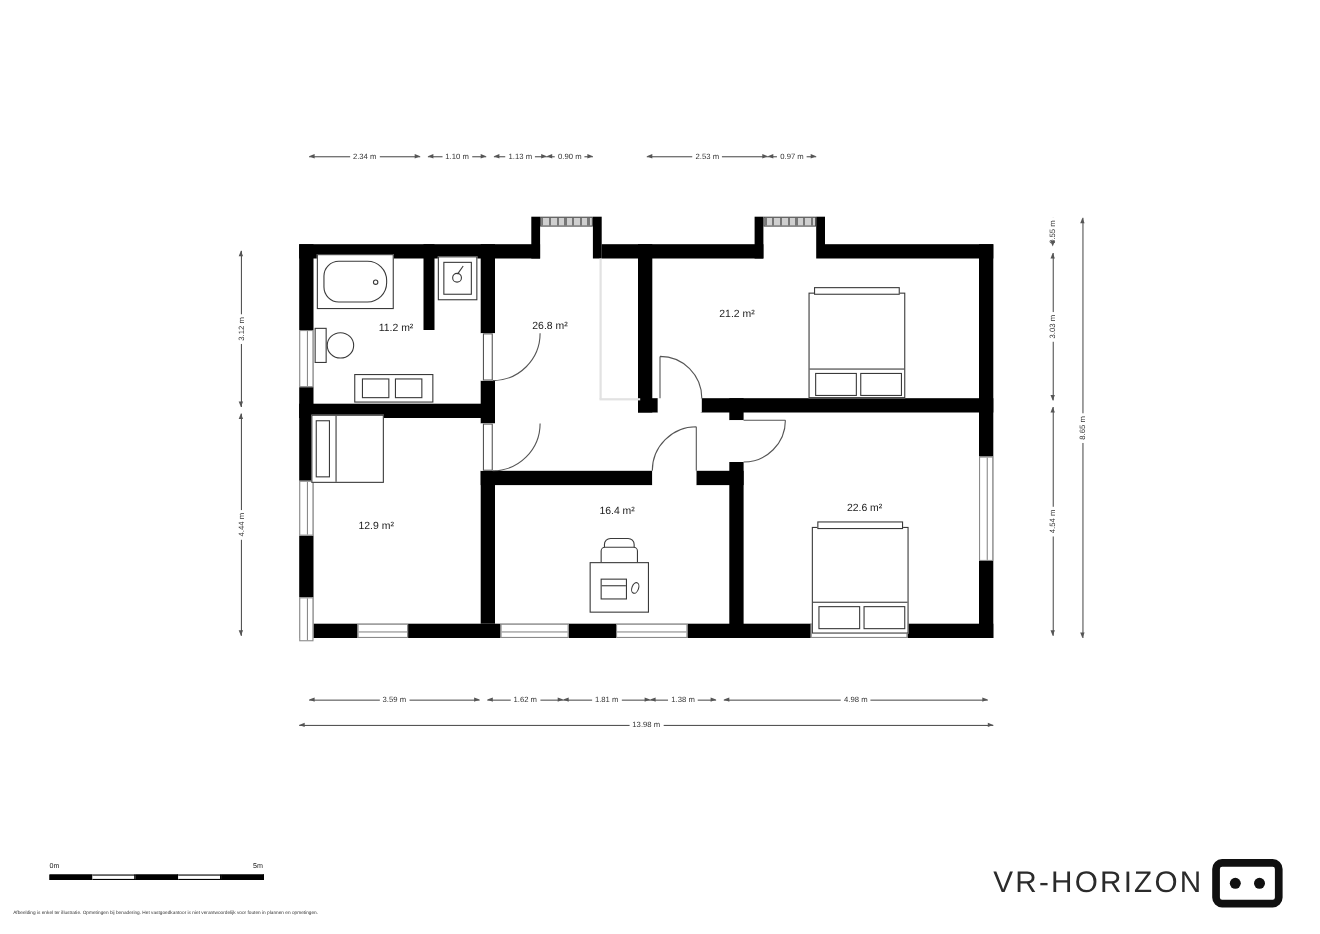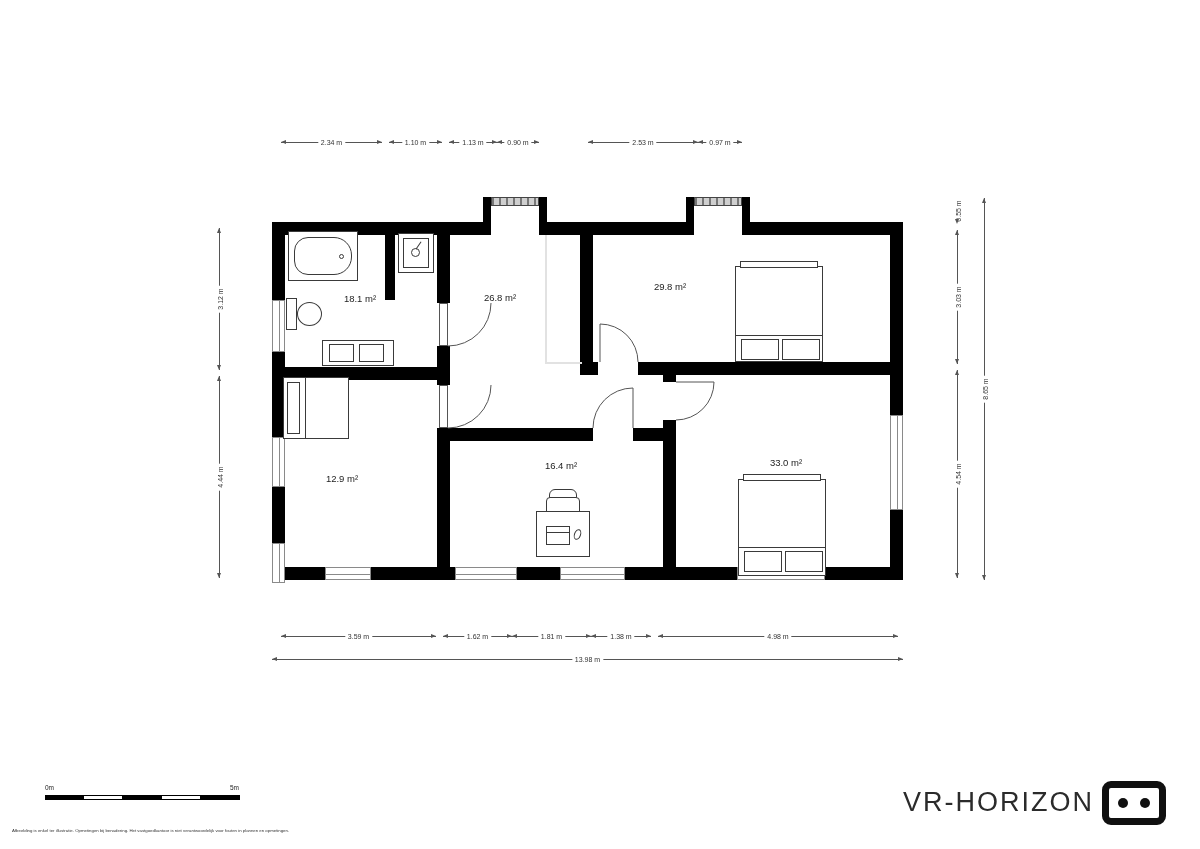--- a/index.html
+++ b/index.html
@@ -197,26 +197,26 @@
   <div class="dim-v" style="left:957px;top:230px;height:134px">
       <span class="lbl">3.03 m</span>
     </div>
   <div class="dim-v" style="left:957px;top:370px;height:208px">
       <span class="lbl">4.54 m</span>
     </div>
   <div class="dim-v" style="left:984px;top:198px;height:382px">
       <span class="lbl">8.65 m</span>
     </div>
 
-  <span class="room-label" style="left:360px;top:298px">18.1 m²</span>
+  <span class="room-label" style="left:360px;top:298px">11.2 m²</span>
   <span class="room-label" style="left:500px;top:297px">26.8 m²</span>
-  <span class="room-label" style="left:670px;top:286px">29.8 m²</span>
+  <span class="room-label" style="left:670px;top:286px">21.2 m²</span>
   <span class="room-label" style="left:342px;top:478px">12.9 m²</span>
   <span class="room-label" style="left:561px;top:465px">16.4 m²</span>
-  <span class="room-label" style="left:786px;top:462px">33.0 m²</span>
+  <span class="room-label" style="left:786px;top:462px">22.6 m²</span>
 
   <span class="slabel" style="left:45px;top:784px">0m</span>
   <span class="slabel" style="left:230px;top:784px">5m</span>
   <div style="position:absolute;left:45px;top:795px;display:flex;">
     <div class="scale-seg" style="width:39px;background:#000"></div>
     <div class="scale-seg" style="width:39px;background:#fff;border-left:0"></div>
     <div class="scale-seg" style="width:39px;background:#000;border-left:0"></div>
     <div class="scale-seg" style="width:39px;background:#fff;border-left:0"></div>
     <div class="scale-seg" style="width:39px;background:#000;border-left:0"></div>
   </div>

